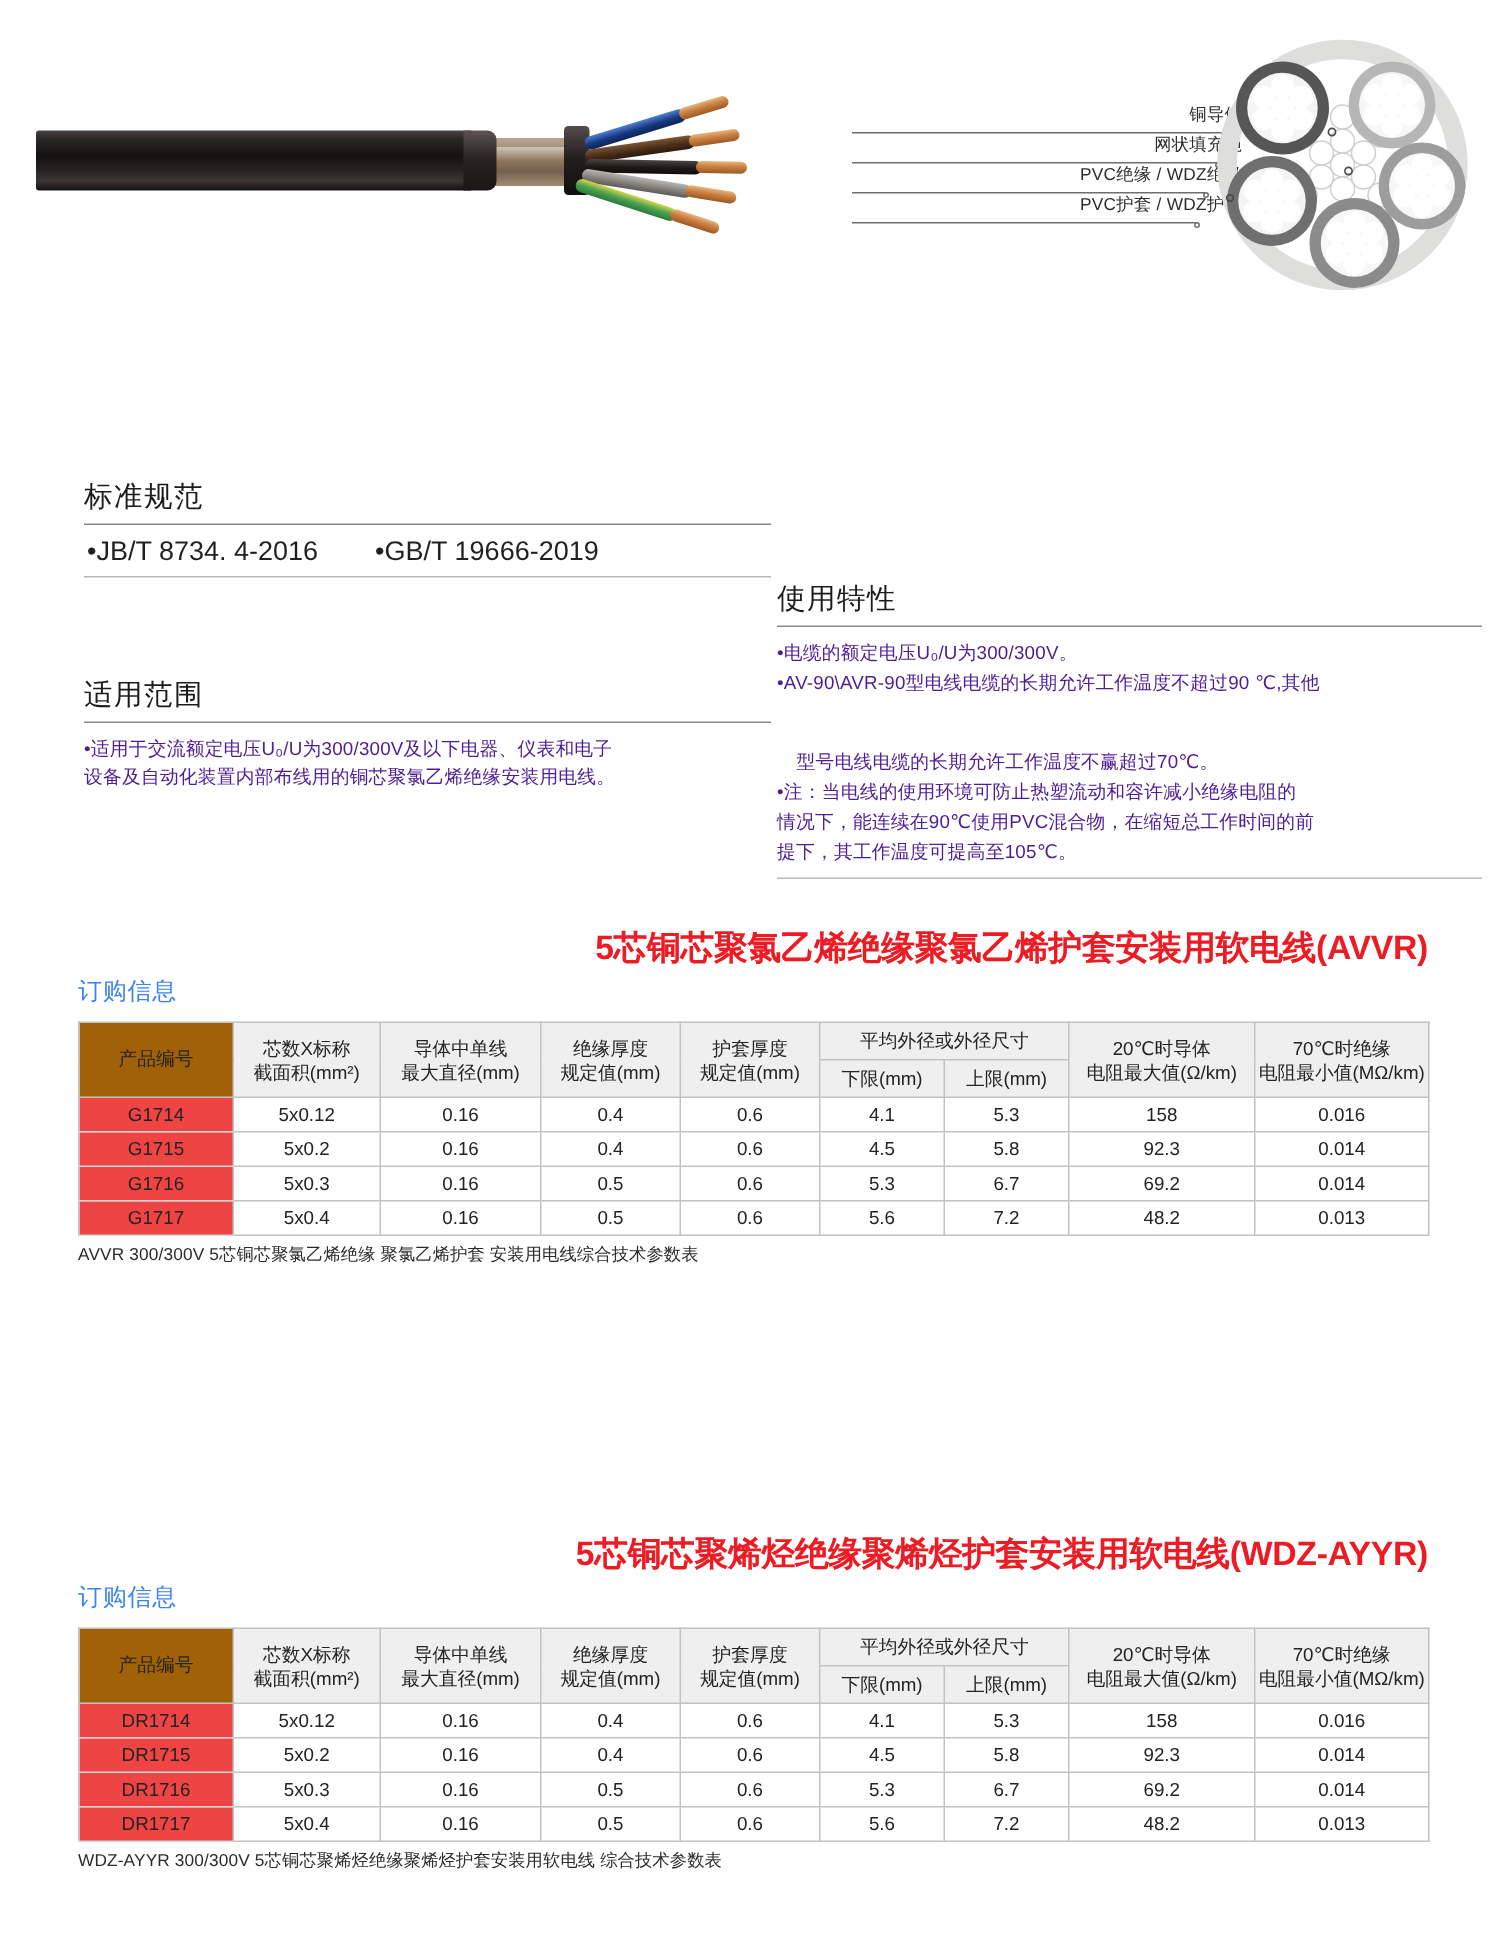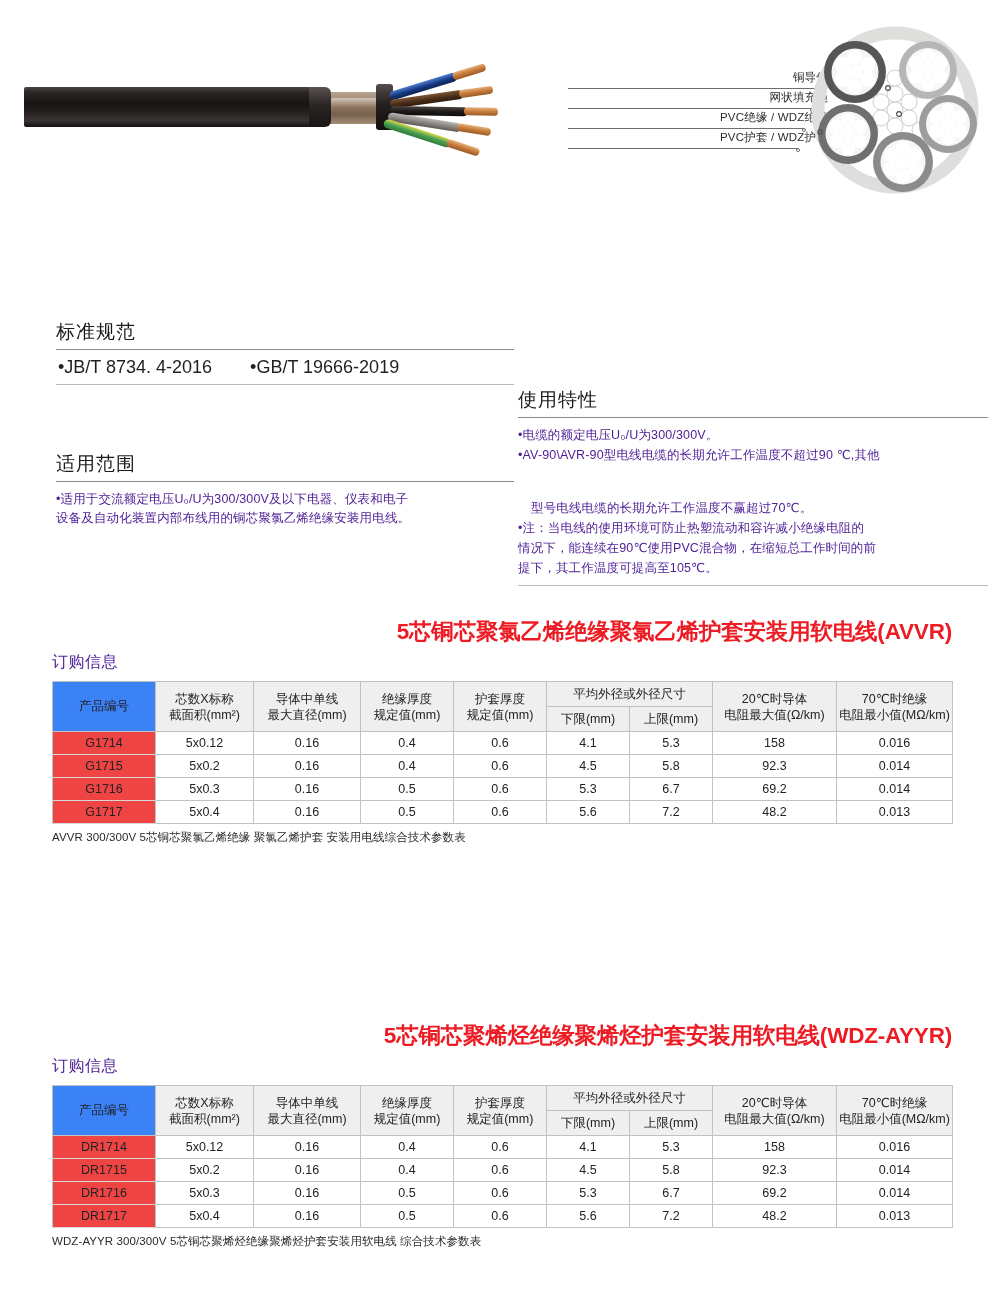--- a/index.html
+++ b/index.html
@@ -101,41 +101,41 @@
   .indent-1 { padding-left: 13px; margin-top: 34px; }
   .indent-0 { padding-left: 0px; }
 
   
   .prod { position: absolute; left: 52px; width: 900px; }
   .prod-title {
     color: #ed1c24; font-size: 22.5px; font-weight: bold;
     letter-spacing: -0.2px; line-height: 28px; white-space: nowrap; text-align: right;
   }
   .prod-sub {
-    font-size: 16px; color: #4c1d95; font-weight: 400;
+    font-size: 16px; color: #3b82f6; font-weight: 400;
     letter-spacing: .5px; margin-top: 6px; line-height: 20px;
   }
 
   table.spec {
     width: 900px; border-collapse: collapse; margin-top: 9px;
     font-size: 12.5px; color: #232323; table-layout: fixed;
   }
   table.spec th, table.spec td {
     border: 1px solid #c2c2c2; text-align: center; vertical-align: middle;
     padding: 0; font-weight: normal;
   }
   table.spec thead th { background: #efefef; height: 25px; line-height: 15px; }
   table.spec thead th.tall { height: 50px; }
   table.spec th .hl { display: block; font-size: 12.5px; line-height: 16px; }
   table.spec tbody td { height: 23px; background: #ffffff; }
   table.spec tbody td.code {
     background: #ef4444; border-left: 1px solid #c2c2c2; border-right: 1px solid #c2c2c2;
     border-top: 1px solid #d6d6d6; border-bottom: 1px solid #d6d6d6;
   }
-  table.spec thead th.code-head { background: #3b82f6; }
+  table.spec thead th.code-head { background: #a16207; }
   .tbl-caption {
     font-size: 11.5px; color: #2b2b2b; margin-top: 5px; letter-spacing: .1px;
     line-height: 16px;
   }
 </style>
 </head>
 <body>
 
 <div class="page">
 

